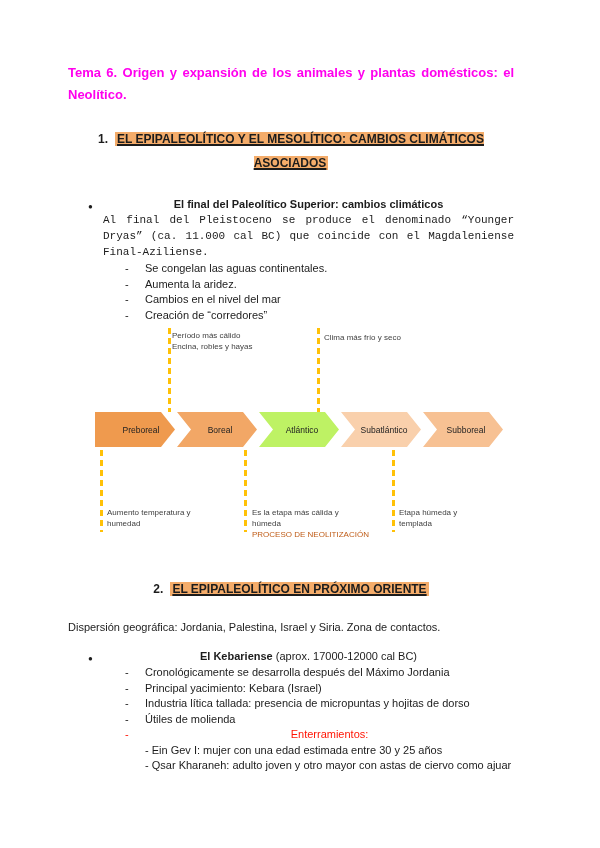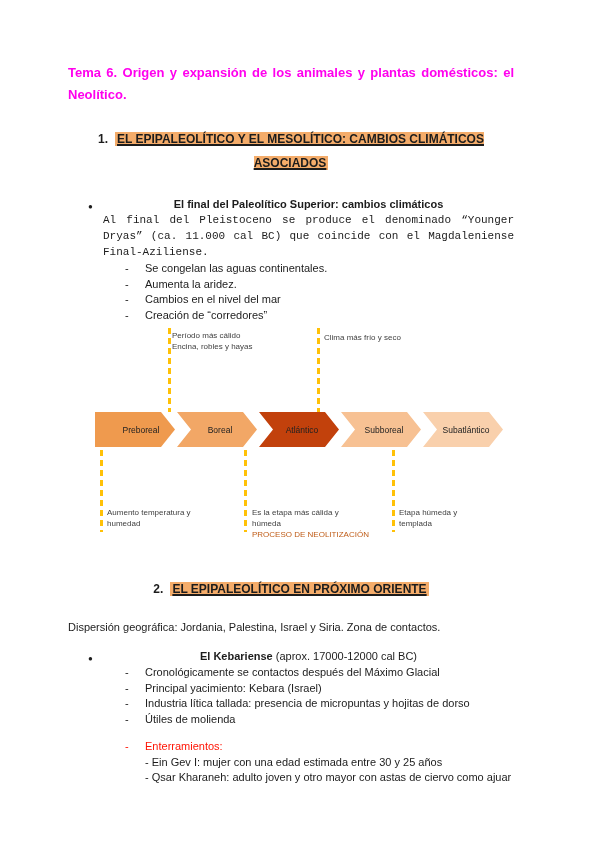--- a/index.html
+++ b/index.html
@@ -42,21 +42,21 @@
     margin:0 0 0 35px;font-size:11px;line-height:16px;text-align:justify;font-family:Liberation Mono, monospace;
   }
   .para-flush{margin:18px 0 0 0;font-size:11px;line-height:16px;}
   .dash-list{margin-top:1px;}
   .dash-item{
     position:relative;margin-left:57px;padding-left:20px;
     font-size:11px;line-height:15.5px;
   }
   .dash-item::before{content:"-";position:absolute;left:0;top:0;}
   .red{color:var(--accent-red,#ff0000);}
-  .gap-above{margin-top:12px;}
+  .gap-above{margin-top:0;text-align:center;}
   .subdash{
     margin-left:77px;font-size:11px;line-height:15.5px;
   }
   .subdash::before{content:"- ";}
   
   .diagram{position:relative;height:224px;margin-top:2px;}
   .vdash{
     position:absolute;width:2.5px;
     background:repeating-linear-gradient(to bottom,var(--dash-yellow,#ffc107) 0 6px,transparent 6px 10px);
   }
@@ -117,28 +117,28 @@
       <div>Clima más frío y seco</div>
     </div>
 
     <div class="chev-row">
       <div class="chev first" style="background: rgb(239, 154, 78);">
           <span>Preboreal</span>
         </div>
       <div class="chev" style="background: rgb(242, 167, 102); justify-content: center;">
           <span>Boreal</span>
         </div>
-      <div class="chev" style="background: #c2410c;">
+      <div class="chev" style="background: #bef264;">
           <span>Atlántico</span>
+        </div>
+      <div class="chev" style="background: rgb(249, 208, 172);">
+          <span>Subatlántico</span>
         </div>
       <div class="chev" style="background: rgb(247, 193, 147);">
           <span>Subboreal</span>
-        </div>
-      <div class="chev" style="background: rgb(249, 208, 172);">
-          <span>Subatlántico</span>
         </div>
     </div>
 
     <div class="vdash" style="left:32px;top:125px;height:82px;"></div>
     <div class="vdash" style="left:176px;top:125px;height:82px;"></div>
     <div class="vdash" style="left:324px;top:125px;height:82px;"></div>
 
     <div class="ann" style="left:39px;top:182px;">
       <div>Aumento temperatura y</div>
       <div>humedad</div>
@@ -158,21 +158,21 @@
     <span class="h-num">2.</span><span class="h-hl">EL EPIPALEOLÍTICO EN PRÓXIMO ORIENTE</span>
   </div>
 
   <div class="para-flush">Dispersión geográfica: Jordania, Palestina, Israel y Siria. Zona de contactos.</div>
 
   <div class="bullet-item" style="margin-top:14px;">
     <span class="b-bold">El Kebariense</span><span> (aprox. 17000-12000 cal BC)</span>
   </div>
 
   <div class="dash-list">
-    <div class="dash-item">Cronológicamente se contactos después del Máximo Glacial</div>
+    <div class="dash-item">Cronológicamente se desarrolla después del Máximo Jordania</div>
     <div class="dash-item">Principal yacimiento: Kebara (Israel)</div>
     <div class="dash-item">Industria lítica tallada: presencia de micropuntas y hojitas de dorso</div>
     <div class="dash-item">Útiles de molienda</div>
     <div class="dash-item red gap-above">Enterramientos:</div>
     <div class="subdash">Ein Gev I: mujer con una edad estimada entre 30 y 25 años</div>
     <div class="subdash">Qsar Kharaneh: adulto joven y otro mayor con astas de ciervo como ajuar</div>
   </div>
 
 </div>
 

